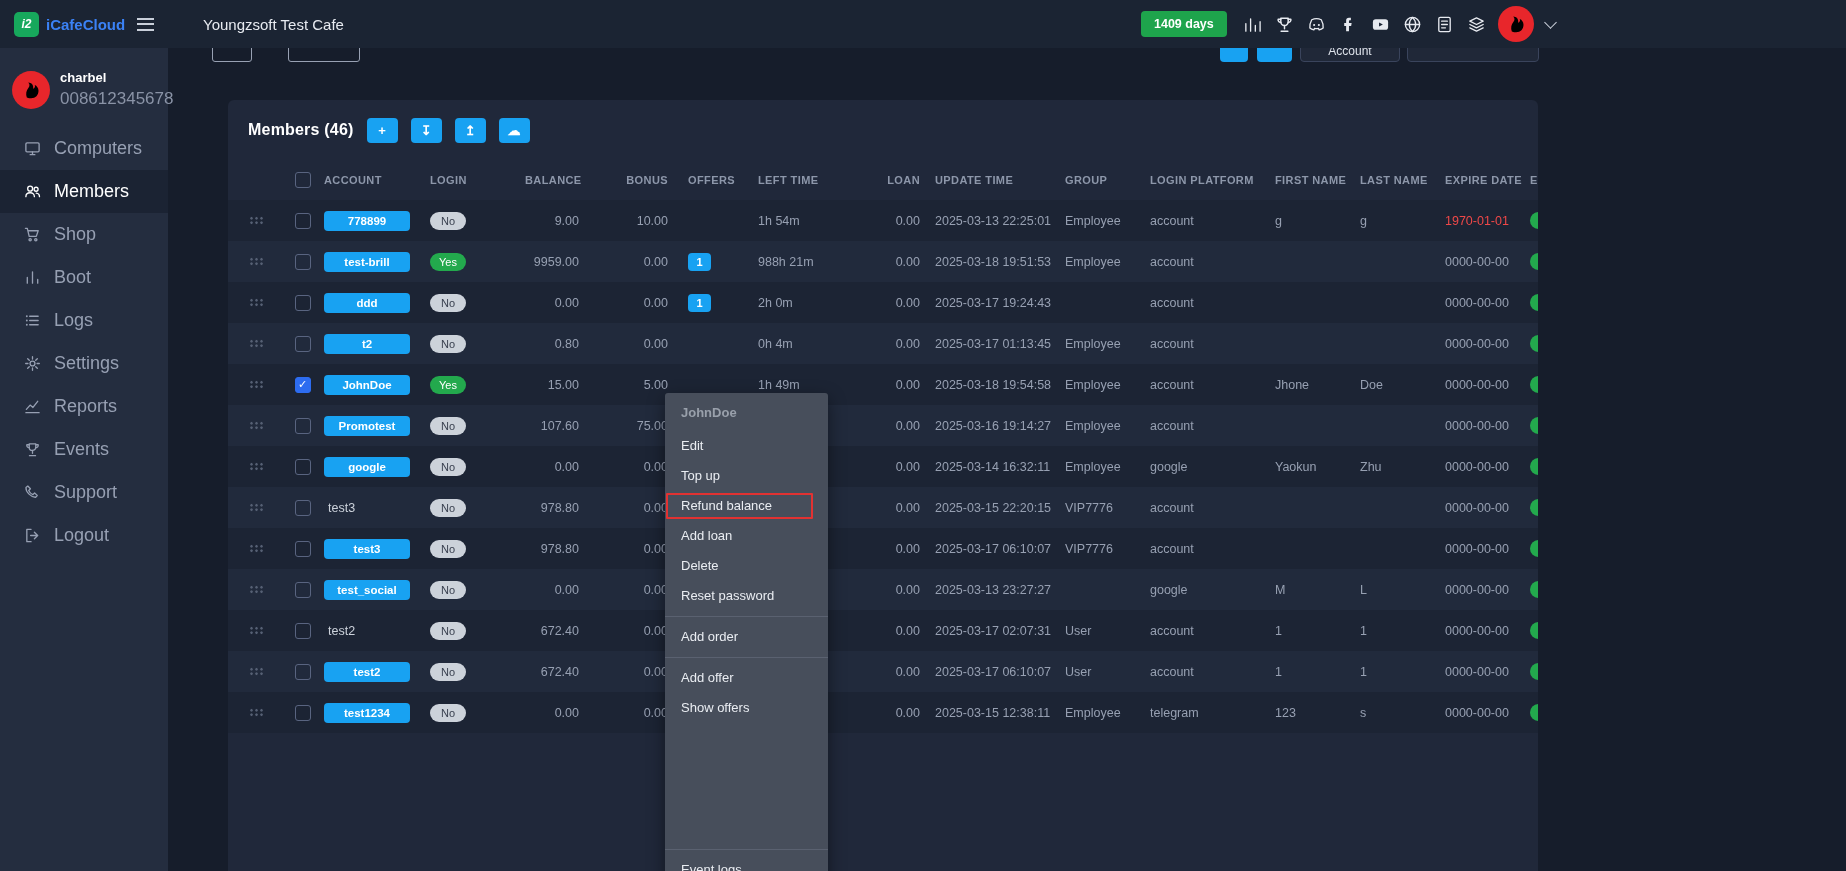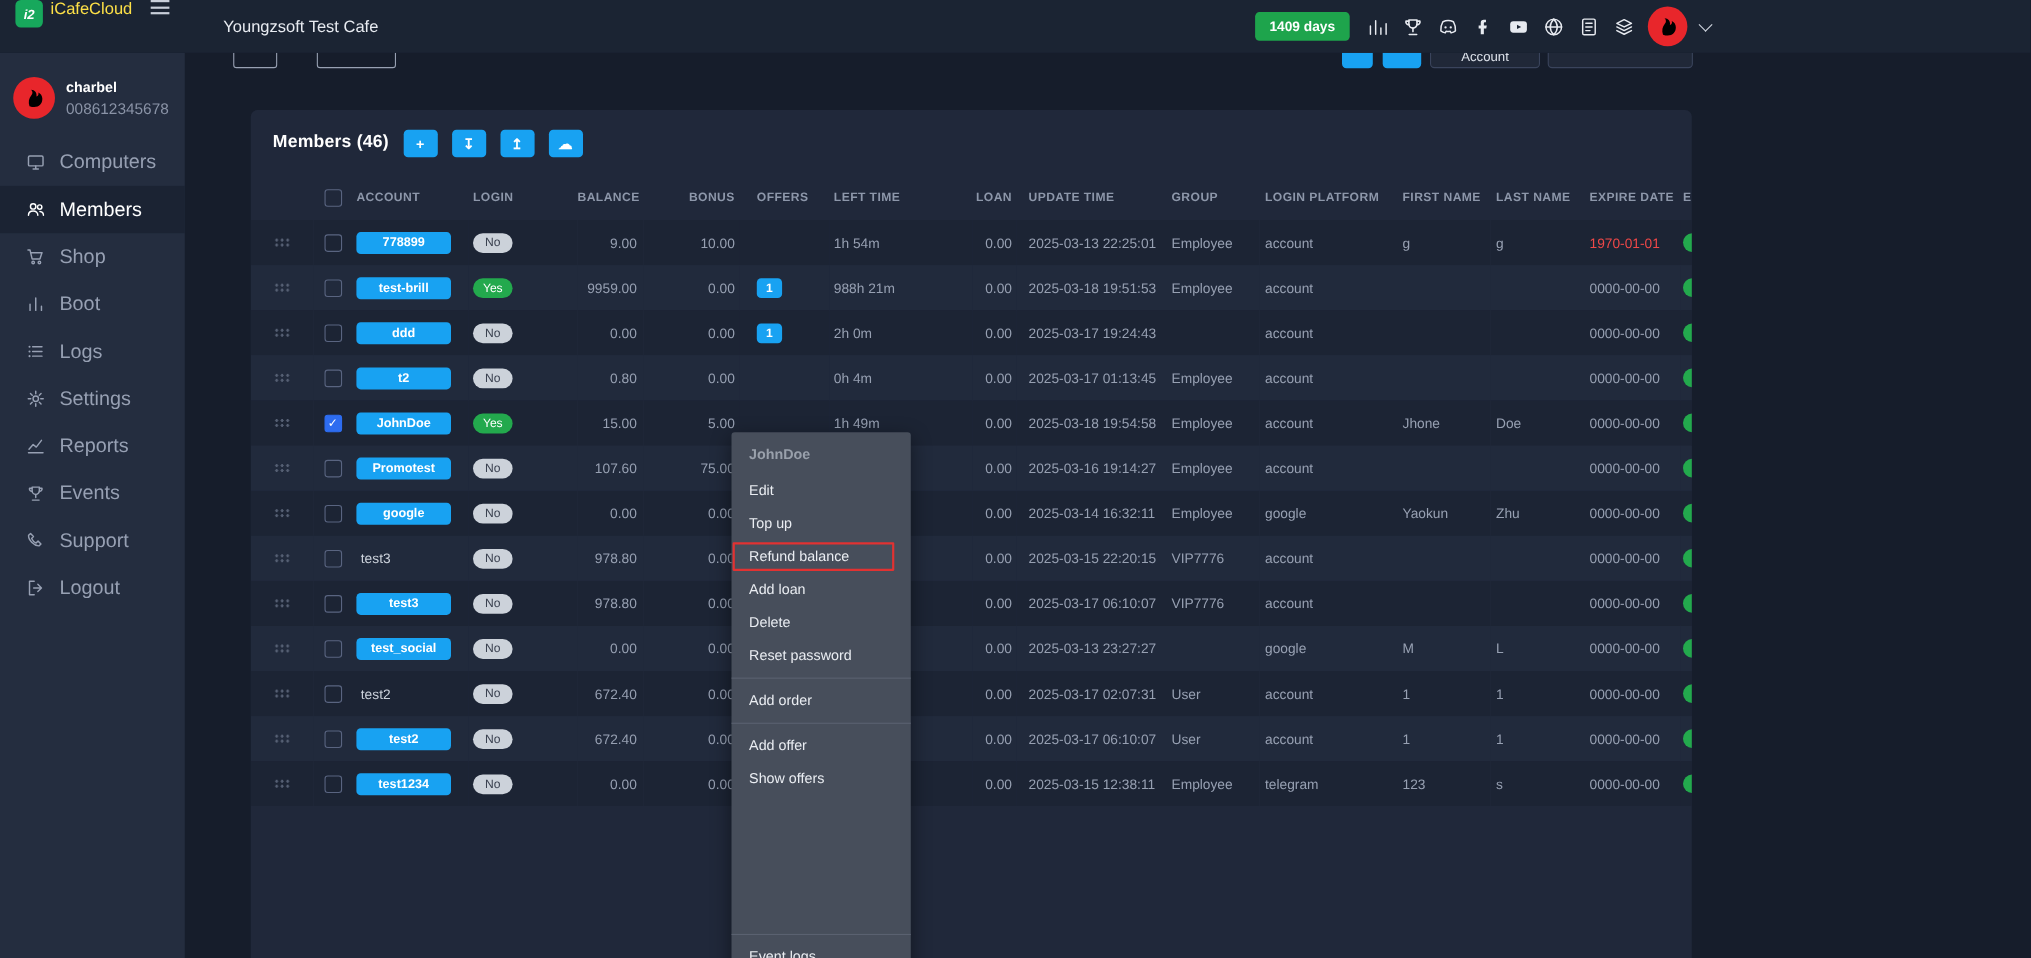--- a/index.html
+++ b/index.html
@@ -2,41 +2,41 @@
 <html><head>
 <meta charset="utf-8">
 <style>
 *{margin:0;padding:0;box-sizing:border-box;font-family:"Liberation Sans",sans-serif}
 html,body{width:1846px;height:871px;overflow:hidden;background:#161d2b;position:relative}
 svg{stroke:currentColor;fill:none;stroke-width:1.4;stroke-linecap:round;stroke-linejoin:round}
 svg .f{fill:currentColor;stroke:none}
 
 
 .header{position:absolute;left:0;top:0;width:1846px;height:48px;background:#1b2433;display:flex;align-items:center;z-index:50}
-.logo-zone{width:168px;height:100%;display:flex;align-items:flex-start;padding:0 14px;flex:none}
+.logo-zone{width:168px;height:100%;display:flex;align-items:center;padding:0 14px;flex:none}
 .logo-mark{width:25px;height:25px;border-radius:5px;background:#17a85c;color:#fff;font-weight:bold;font-style:italic;font-size:12px;display:inline-flex;align-items:center;justify-content:center;flex:none}
-.brand{color:#fde047;font-weight:normal;font-size:15px;margin-left:7px;white-space:nowrap}
+.brand{color:#3b82f6;font-weight:bold;font-size:15px;margin-left:7px;white-space:nowrap}
 .hamburger{margin-left:auto;width:17px;height:13px;border-top:2px solid #c9cfda;border-bottom:2px solid #c9cfda;position:relative;cursor:pointer;flex:none}
 .hamburger::after{content:"";position:absolute;left:0;right:0;top:3.5px;height:2px;background:#c9cfda}
 .cafe-name{color:#e8ebf1;font-size:15px;margin-left:35px;white-space:nowrap}
 .header-right{position:absolute;left:1141px;top:0;height:48px;display:flex;align-items:center;gap:12px}
 .days-badge{background:#1ea44c;color:#fff;font-size:12.5px;font-weight:bold;padding:6px 13px;border-radius:4px;white-space:nowrap;cursor:pointer}
 .hicons{display:inline-flex;align-items:center;gap:13px;margin-left:4px}
 .hicon{width:19px;height:19px;color:#e7eaf0;display:inline-flex;cursor:pointer}
 .hicon svg{width:19px;height:19px}
 .avatar{width:36px;height:36px;border-radius:50%;background:#e8262b;display:inline-flex;align-items:center;justify-content:center;overflow:hidden;flex:none;cursor:pointer}
 .avatar svg{width:30px;height:30px}
 .chev{width:9px;height:9px;border-right:1.8px solid #cfd5df;border-bottom:1.8px solid #cfd5df;transform:rotate(45deg);margin-top:-4px;cursor:pointer}
 
 
 .sidebar{position:absolute;left:0;top:48px;width:168px;bottom:0;background:#242d3f;z-index:40}
 .side-user{display:flex;align-items:center;gap:10px;padding:22px 12px 18px;cursor:pointer}
 .avatar.lg{width:38px;height:38px}
 .u-name{color:#fff;font-weight:bold;font-size:13px}
-.u-phone{color:#8a93a6;font-size:14px;margin-top:4px}
+.u-phone{color:#8a93a6;font-size:17px;margin-top:4px}
 .side-item{height:43px;display:flex;align-items:center;gap:13px;padding:0 10px 0 24px;color:#97a0b3;font-size:18px;cursor:pointer}
 .side-item.active{background:#1b2333;color:#fff}
 .s-icon{width:17px;height:17px;display:inline-flex;flex:none}
 .s-icon svg{width:17px;height:17px}
 
 
 .content{position:absolute;left:168px;top:48px;right:0;bottom:0;background:#161d2b}
 .top-strip{position:absolute;left:0;top:0;width:100%;height:16px;overflow:hidden;z-index:5}
 .top-strip>span{position:absolute;top:-20px;height:34px}
 .pbox{border:1px solid #98a1b3;border-radius:3px}

